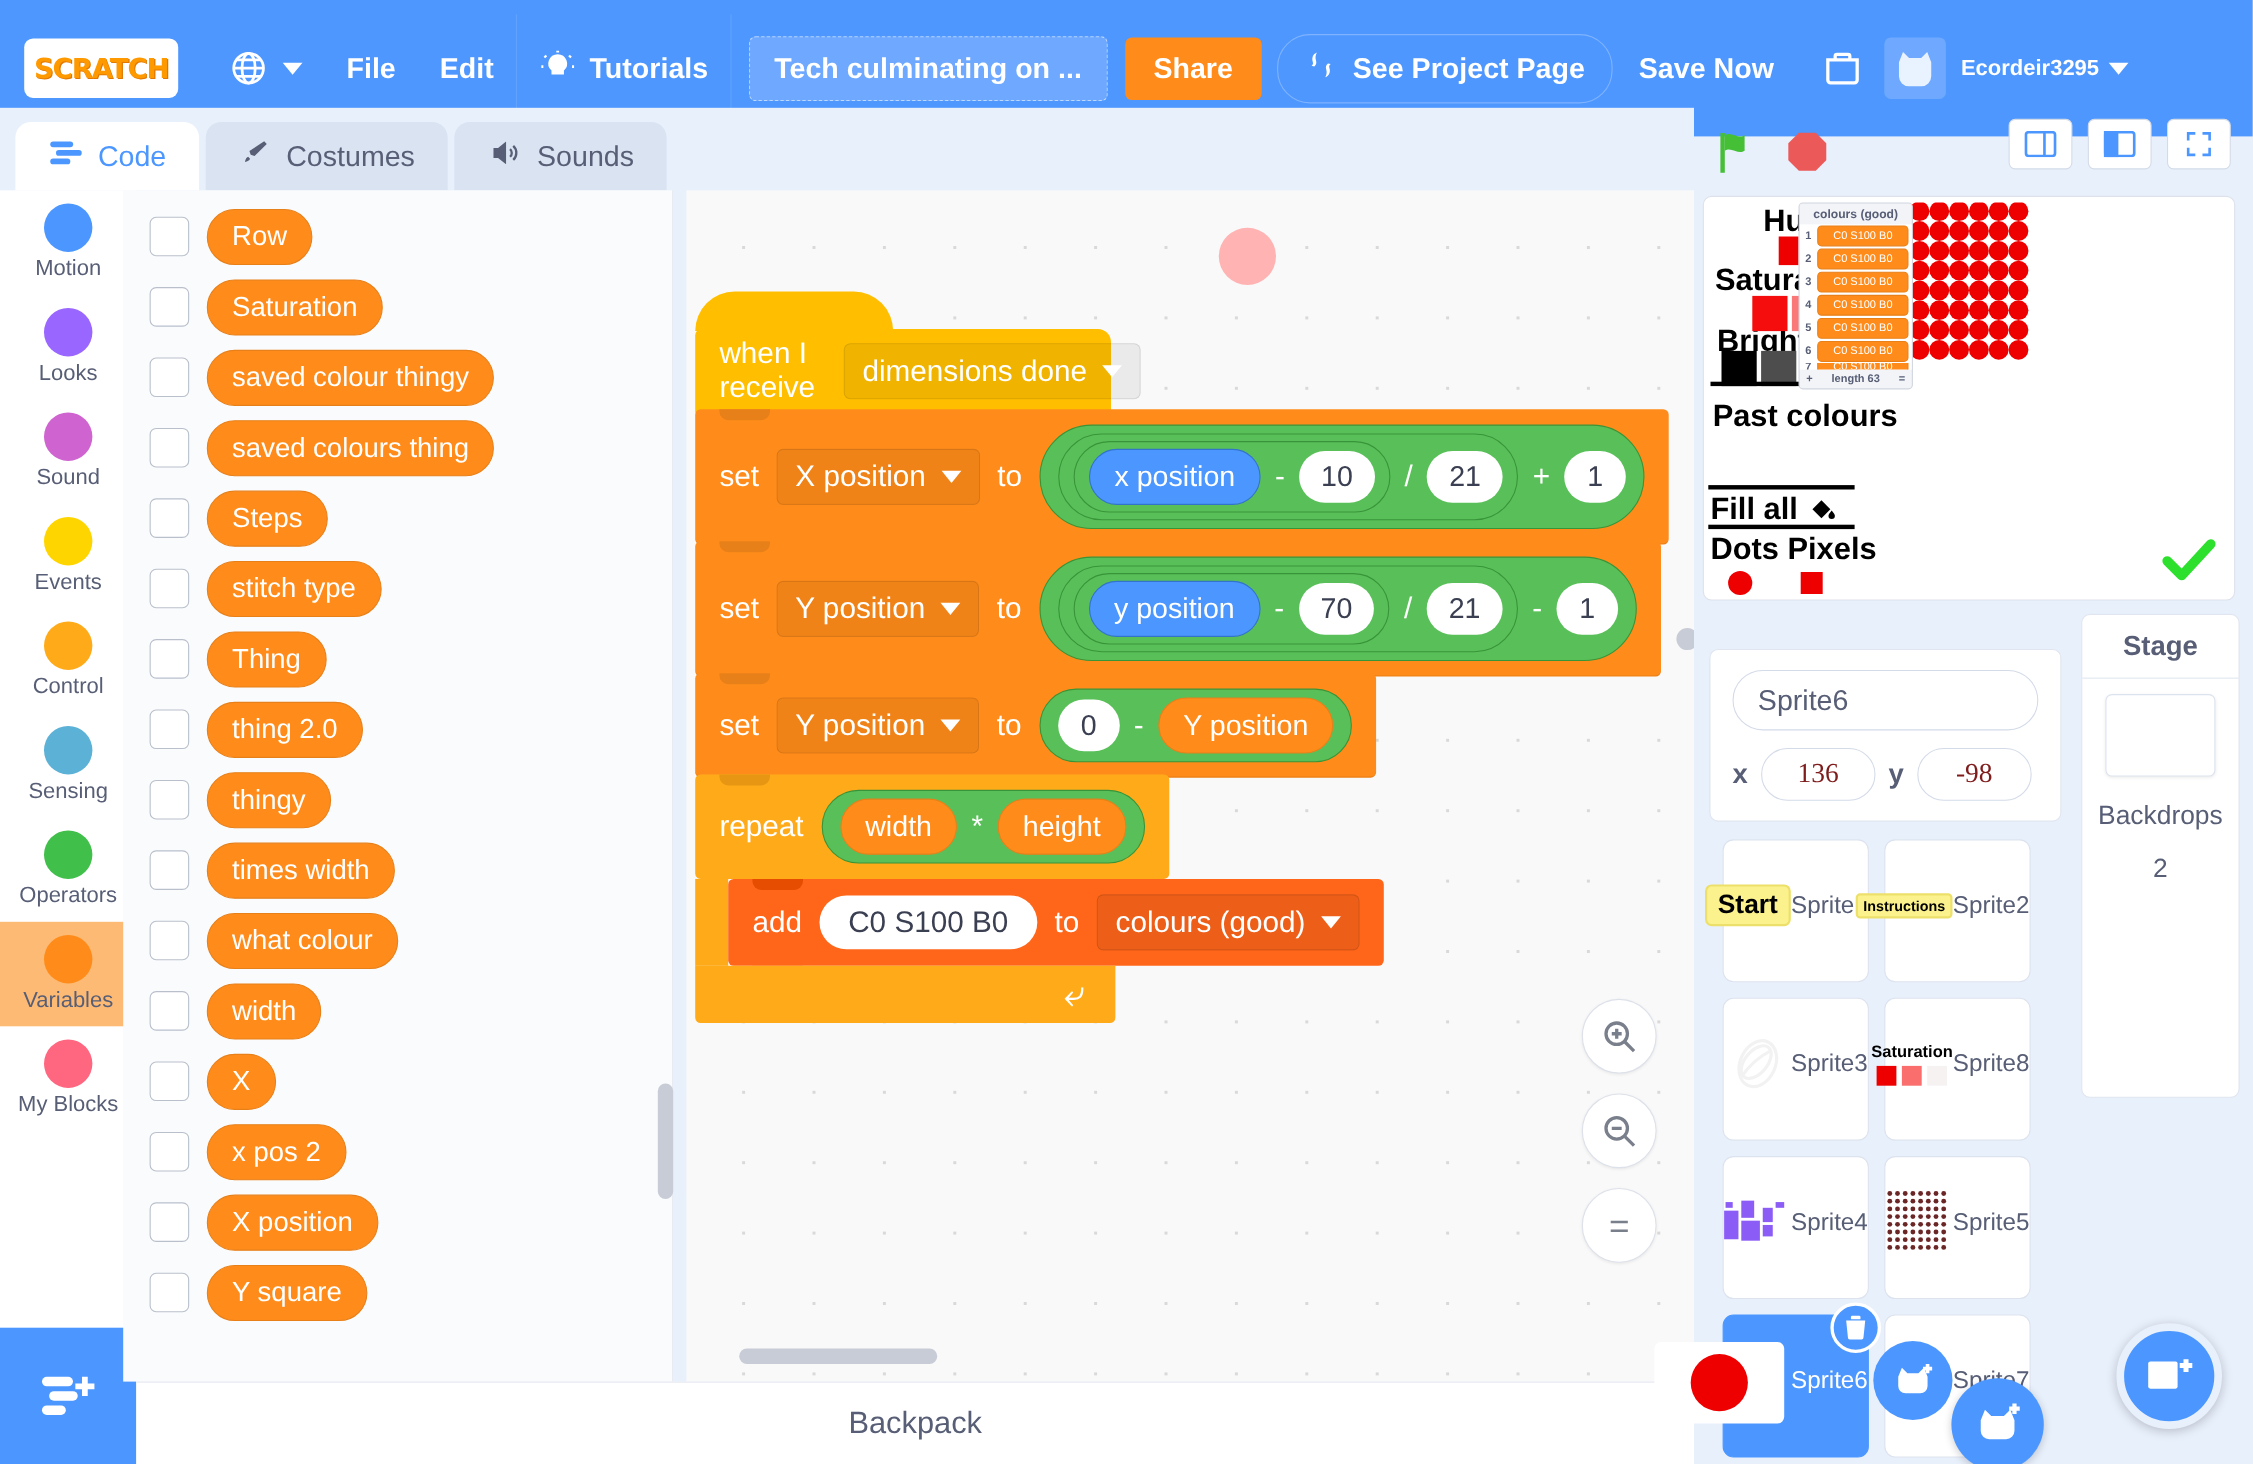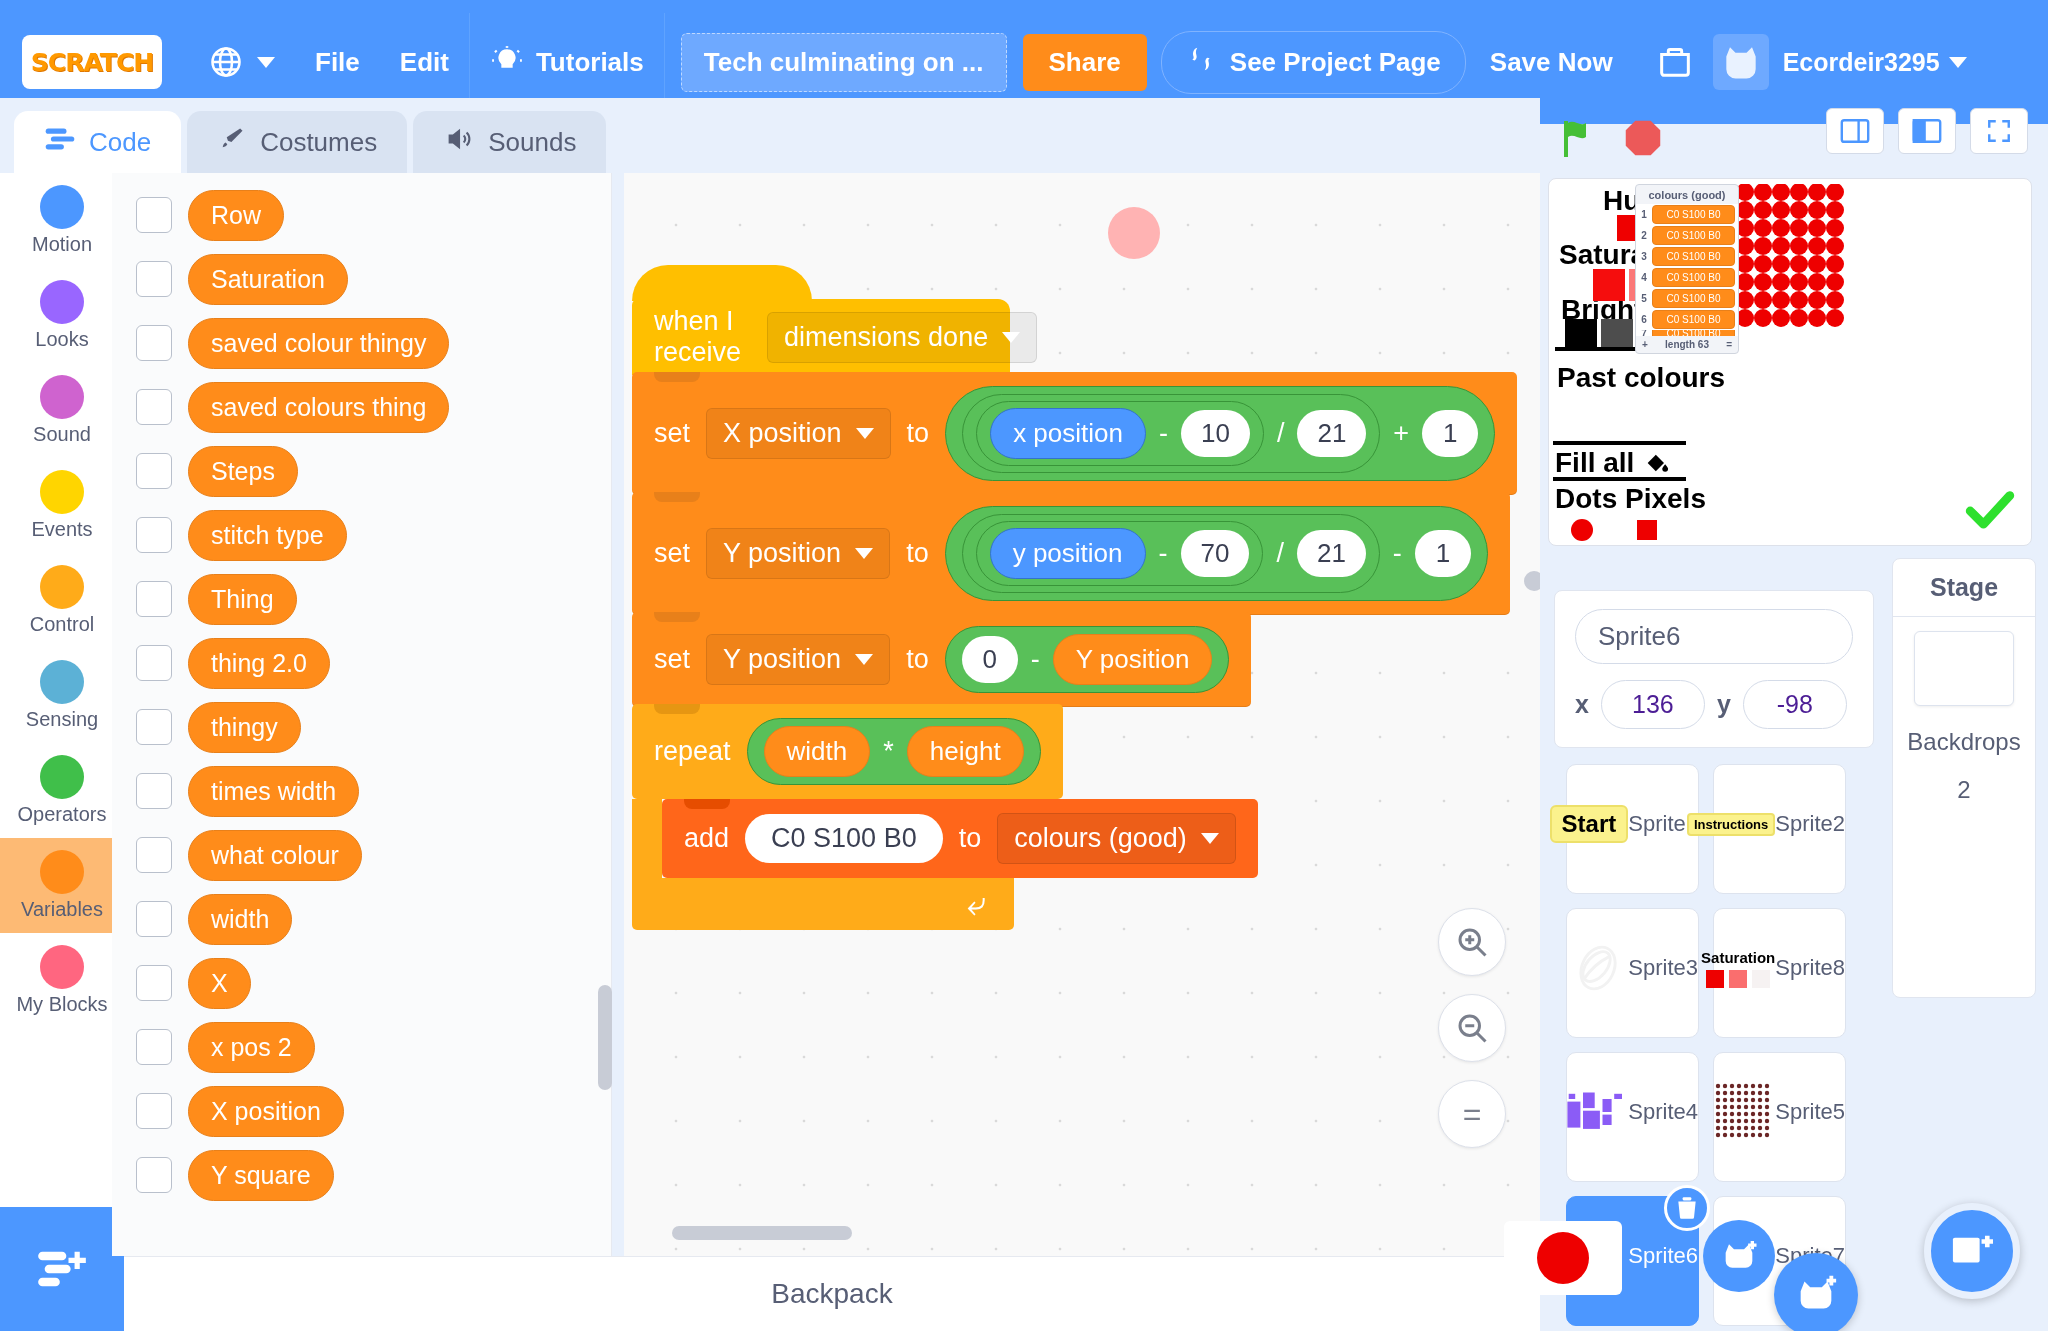--- a/index.html
+++ b/index.html
@@ -52,21 +52,21 @@
     font-size: 26px; font-weight: bold; padding: 12px 24px; margin-left: 14px;
     display: flex; align-items: center; gap: 14px; background: transparent;
     cursor: pointer; white-space: nowrap;
   }
   .save-now { color: #fff; font-size: 26px; font-weight: bold; padding: 0 24px; white-space: nowrap; }
   .folder-ic { margin: 0 18px; display: flex; }
   .avatar {
     width: 56px; height: 56px; border-radius: 6px; background: #6ea9ff;
     display: flex; align-items: center; justify-content: center; margin-right: 14px;
   }
-  .username { color: #fff; font-size: 25px; font-weight: bold; white-space: nowrap; }
+  .username { color: #fff; font-size: 20px; font-weight: bold; white-space: nowrap; }
 
   
   .tabrow {
     position: absolute; top: 98px; left: 0; width: 1540px; height: 75px;
     background: #e8f0fc; display: flex; align-items: flex-end; padding-left: 14px;
   }
   .tab {
     height: 62px; border-radius: 14px 14px 0 0; padding: 0 30px;
     display: flex; align-items: center; gap: 13px;
     font-size: 26px; color: #575e75; background: #d9e3f2; cursor: pointer;
@@ -292,22 +292,22 @@
   }
   .sp-name {
     border: 1px solid #d4dbe8; border-radius: 999px; padding: 11px 22px;
     font-size: 26px; color: #575e75; width: 100%; outline: none;
     font-family: "Liberation Sans", sans-serif;
   }
   .sp-xy { display: flex; align-items: center; gap: 12px; margin-top: 16px; }
   .sp-lbl { font-size: 25px; color: #575e75; font-weight: bold; }
   .sp-in {
     border: 1px solid #d4dbe8; border-radius: 999px; padding: 9px 0;
-    font-size: 25px; color: #4c1d95; width: 104px; text-align: center;
-    outline: none; font-family: Liberation Sans, sans-serif;
+    font-size: 25px; color: #7f1d1d; width: 104px; text-align: center;
+    outline: none; font-family: Liberation Serif, serif;
   }
   .sp-grid {
     display: flex; flex-wrap: wrap; gap: 14px; padding: 10px 18px;
   }
   .sp-card {
     width: 133px; height: 130px; background: #fff; border: 1px solid #dde3ee;
     border-radius: 10px; display: flex; flex-direction: row; align-items: center;
     justify-content: flex-end; padding-bottom: 10px; cursor: pointer; position: relative;
   }
   .sp-card.sel { background: #4c97ff; border-color: #4c97ff; }

